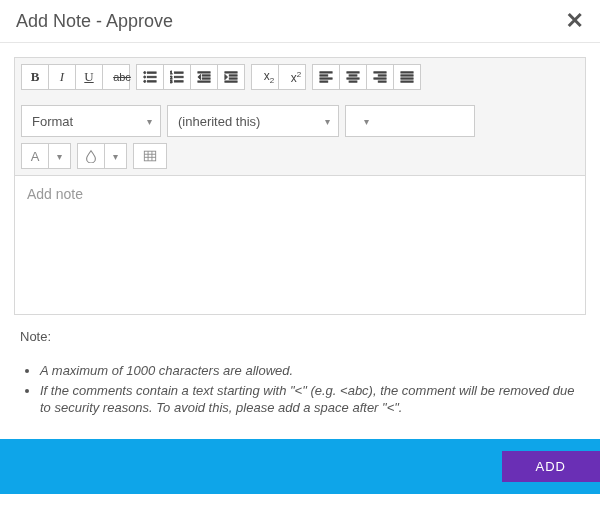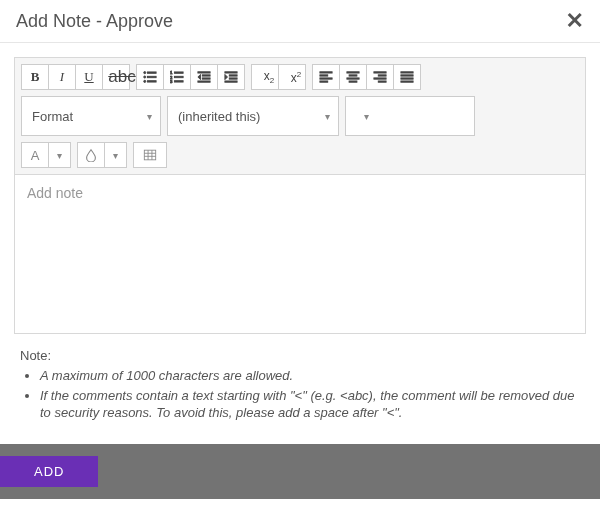--- a/index.html
+++ b/index.html
@@ -54,84 +54,85 @@
     justify-content: center;
     font-size: 13px;
     color: #444;
     cursor: pointer;
     margin-left: -1px;
   }
   .btn:first-child { margin-left: 0; }
   .btn svg { width: 14px; height: 14px; stroke: #444; fill: #444; }
   .btn.wide { width: 34px; }
   .select-box {
-    height: 40px;
+    height: 32px;
     background: #fff;
     border: 1px solid #ccc;
     display: flex;
     align-items: center;
     justify-content: space-between;
     padding: 0 8px 0 10px;
     font-size: 13px;
     color: #555;
     cursor: pointer;
+    margin-top: 9px;
   }
   .select-box .chev { font-size: 10px; color: #888; margin-left: 8px; }
   .colorbtn {
     display: flex;
     align-items: center;
     justify-content: center;
     height: 26px;
     background: #fff;
     border: 1px solid #ccc;
     cursor: pointer;
   }
   .colorbtn.main { width: 28px; }
   .colorbtn.drop { width: 22px; border-left: none; font-size: 10px; color: #888; }
   .text-area {
     border: 1px solid #d8d8d8;
-    height: 160px;
+    height: 140px;
     padding: 10px 12px;
     font-size: 14px;
     color: #999;
   }
   .notes-section {
     padding: 4px 20px 20px 20px;
     font-size: 13px;
     color: #555;
   }
-  .notes-label { margin-bottom: 4px; }
+  .notes-label { margin-bottom: 18px; }
   .notes-section ul {
     margin: 2px 0 0 0;
     padding-left: 20px;
   }
   .notes-section li {
     font-style: italic;
     margin-bottom: 2px;
     line-height: 1.35;
   }
   .footer {
-    background: #737373;
+    background: #0ea5e9;
     padding: 12px 0;
     display: flex;
-    justify-content: flex-start;
+    justify-content: flex-end;
   }
   .add-btn {
     background: #6a2fb5;
     color: #fff;
     border: none;
     padding: 8px 34px;
     font-size: 13px;
     letter-spacing: 1px;
     cursor: pointer;
   }
   .bold { font-weight: 700; font-family: Georgia, serif; }
   .italic { font-style: italic; font-family: Georgia, serif; }
   .underline { text-decoration: underline; font-family: Georgia, serif; }
-  .strike { text-decoration: line-through; font-size: 17px; margin-left: 12px; }
+  .strike { text-decoration: line-through; font-size: 11px; margin-left: 12px; }
   .subsup { font-size: 12px; margin-left: 8px; }
   .subsup sub, .subsup sup { font-size: 8px; }
 </style>
 </head>
 <body>
 
 <div class="header">
   <div class="title">Add Note - Approve</div>
   <div class="close">✕</div>
 </div>

